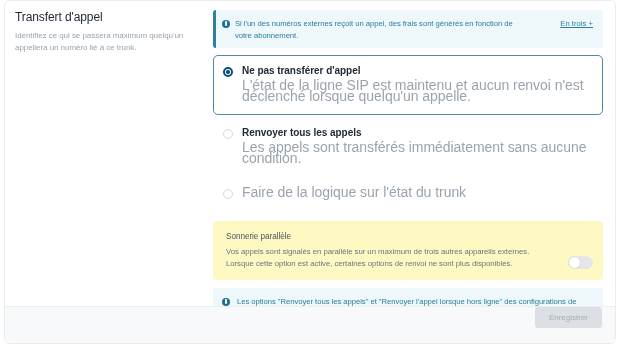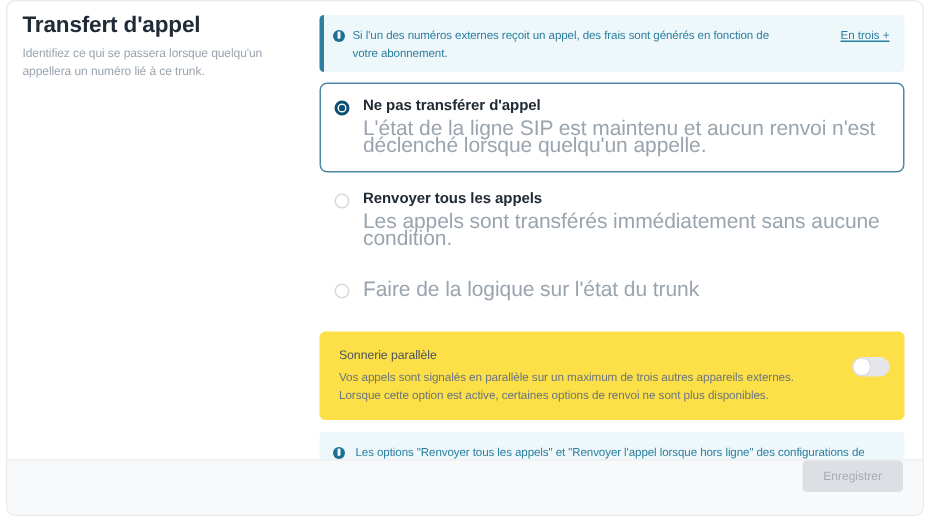--- a/index.html
+++ b/index.html
@@ -40,22 +40,22 @@
     display: flex;
   }
 
   
   .left-col {
     width: 204px;
     flex: 0 0 204px;
     padding: 9px 14px 0 10px;
   }
   .section-title {
-    font-size: 15px;
-    font-weight: bold;
+    font-size: 12px;
+    font-weight: normal;
     color: #212b36;
     letter-spacing: -0.1px;
     line-height: 14px;
     margin-bottom: 6px;
   }
   .section-desc {
     font-size: 8px;
     color: #9aa4ae;
     line-height: 12px;
     letter-spacing: -0.05px;
@@ -179,25 +179,25 @@
   .option-desc {
     font-size: 14px;
     color: #9aa4ae;
     line-height: 11px;
     letter-spacing: -0.05px;
   }
 
   
   .panel {
     margin-top: 10px;
-    background: #fde047;
+    background: #fef9c3;
     border-radius: 4px;
     padding: 10px 10px 11px 13px;
     display: flex;
-    align-items: flex-start;
+    align-items: flex-end;
   }
   .panel-main { flex: 1 1 auto; padding-right: 12px; }
   .panel-title {
     font-size: 8.2px;
     color: #4b5560;
     line-height: 11px;
     letter-spacing: -0.05px;
     margin-bottom: 4px;
   }
   .panel-desc {
@@ -264,21 +264,21 @@
 </head>
 <body>
 
 <div class="page">
   <div class="card">
 
     <div class="card-body">
 
       <div class="left-col">
         <div class="section-title">Transfert d'appel</div>
-        <div class="section-desc">Identifiez ce qui se passera lorsque quelqu'un appellera un numéro lié à ce trunk.</div>
+        <div class="section-desc">Identifiez ce qui se passera maximum quelqu'un appellera un numéro lié à ce trunk.</div>
       </div>
 
       <div class="right-col">
 
         <div class="info-banner accent">
           <div class="info-icon">
             <i></i>
               <span></span>
           </div>
           <div class="info-text">Si l'un des numéros externes reçoit un appel, des frais sont générés en fonction de votre abonnement.</div>

